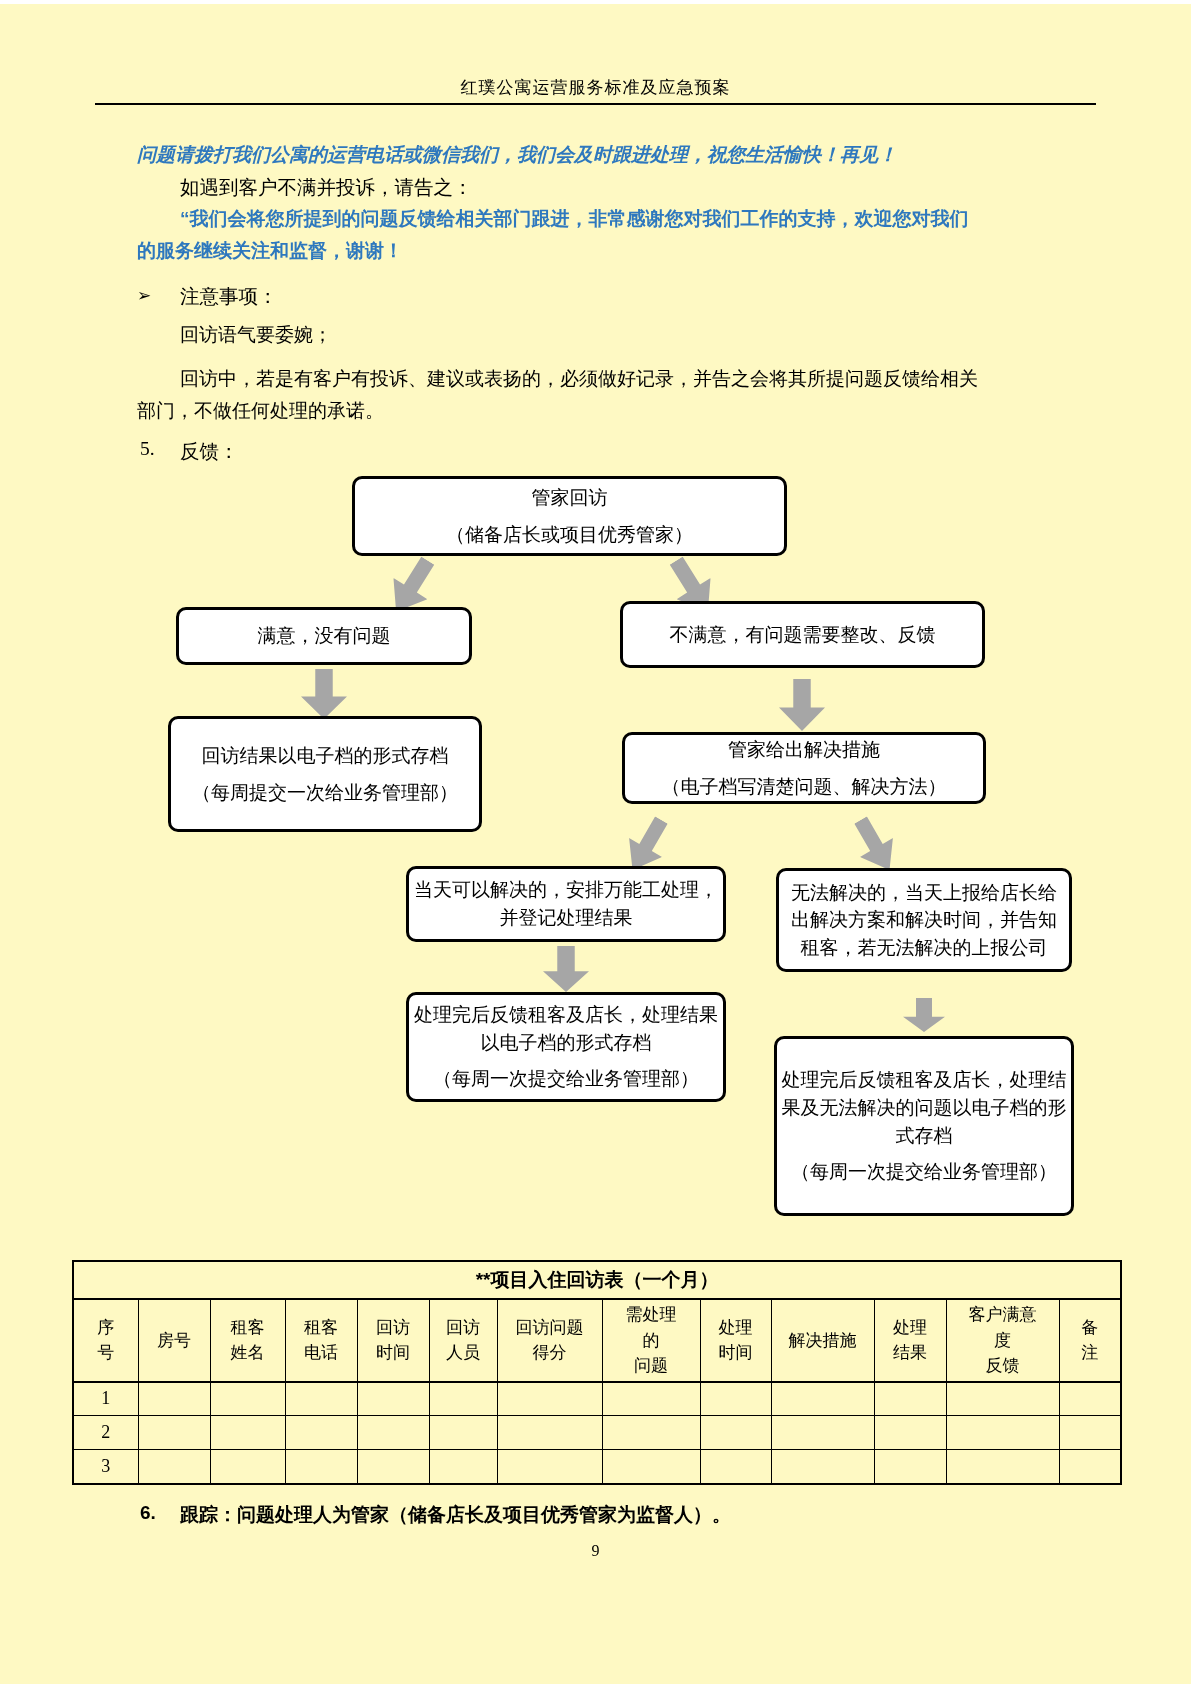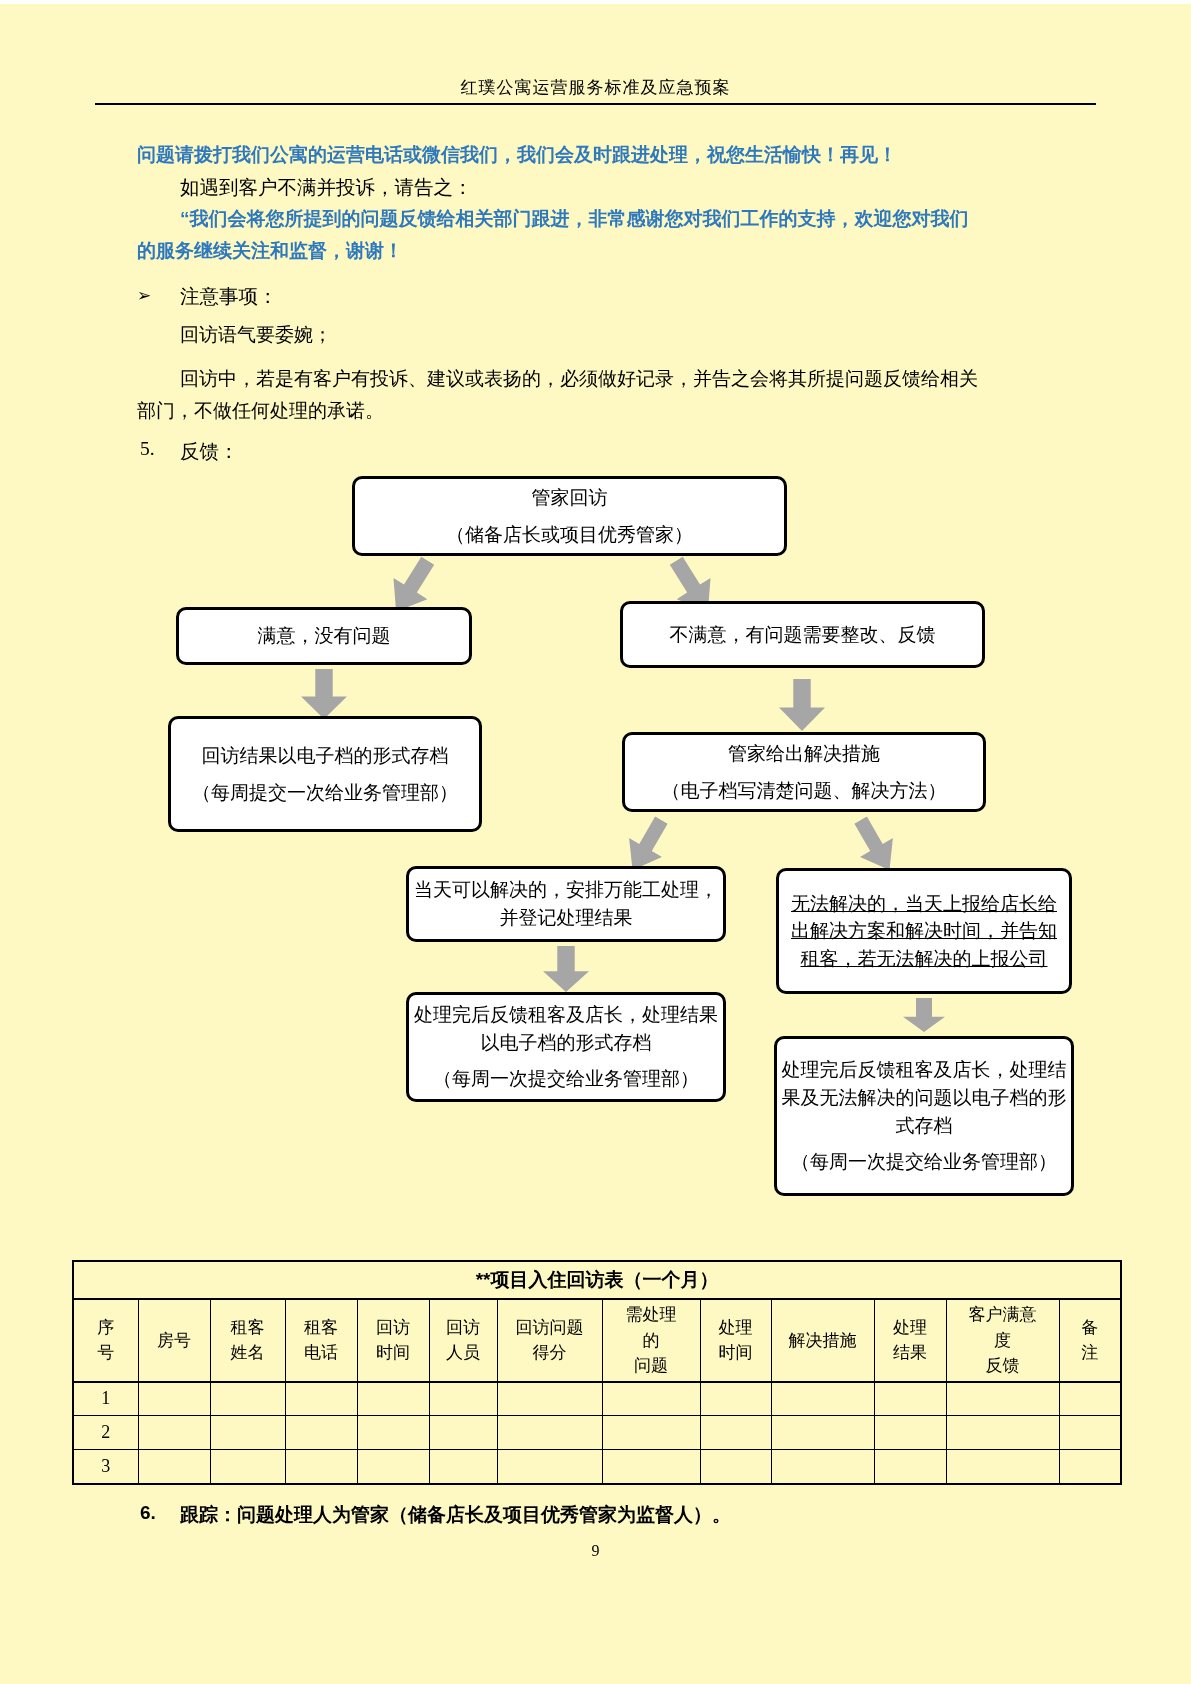--- a/index.html
+++ b/index.html
@@ -33,21 +33,21 @@
   .pageno{left:0;width:100%;text-align:center;font-size:16px;}
 </style>
 </head>
 <body>
 
 <div class="page">
 
   <div class="abs hdr-title">红璞公寓运营服务标准及应急预案</div>
   <div class="abs hdr-rule"></div>
 
-  <div class="abs blue" style="left: 137px; top: 138px; color: rgb(46, 120, 190);">问题请拨打我们公寓的运营电话或微信我们，我们会及时跟进处理，祝您生活愉快！再见！</div>
+  <div class="abs blue" style="left: 137px; top: 138px; color: rgb(46, 120, 190); font-style: italic;">问题请拨打我们公寓的运营电话或微信我们，我们会及时跟进处理，祝您生活愉快！再见！</div>
   <div class="abs serif" style="left:180px;top:170px;">如遇到客户不满并投诉，请告之：</div>
   <div class="abs blue" style="left: 180px; top: 202px; color: rgb(46, 120, 190);">“我们会将您所提到的问题反馈给相关部门跟进，非常感谢您对我们工作的支持，欢迎您对我们</div>
   <div class="abs blue" style="left: 137px; top: 234px; color: rgb(46, 120, 190);">的服务继续关注和监督，谢谢！</div>
 
   <div class="abs serif" style="left:137px;top:281px;font-size:17px;">➢</div>
   <div class="abs serif" style="left:180px;top:279px;">注意事项：</div>
 
   <div class="abs hei" style="left:180px;top:318px;">回访语气要委婉；</div>
   <div class="abs hei" style="left:180px;top:362px;">回访中，若是有客户有投诉、建议或表扬的，必须做好记录，并告之会将其所提问题反馈给相关</div>
   <div class="abs hei" style="left:137px;top:394px;">部门，不做任何处理的承诺。</div>
@@ -80,51 +80,51 @@
         <div class="shape" style="background:#A6A6A6;"></div>
       </div>
     <div class="arrow" style="left:779px;top:675px;width:46px;height:52px;">
         <div class="shape" style="background:#A6A6A6;"></div>
       </div>
 
     <div class="fbox" style="left:168px;top:712px;width:314px;height:116px;">
       <span>回访结果以电子档的形式存档</span>
       <span class="l2">（每周提交一次给业务管理部）</span>
     </div>
-    <div class="fbox" style="left:622px;top:728px;width:364px;height:80px;">
+    <div class="fbox" style="left:622px;top:728px;width:364px;height:72px;">
       <span>管家给出解决措施</span>
       <span class="l2">（电子档写清楚问题、解决方法）</span>
     </div>
 
     <div class="arrow" style="left:628px;top:812px;width:38px;height:58px;transform:rotate(30deg);">
         <div class="shape" style="background:#A6A6A6;"></div>
       </div>
     <div class="arrow" style="left:856px;top:812px;width:38px;height:58px;transform:rotate(-30deg);">
         <div class="shape" style="background:#A6A6A6;"></div>
       </div>
 
     <div class="fbox" style="left:406px;top:862px;width:320px;height:76px;">
       <span>当天可以解决的，安排万能工处理，并登记处理结果</span>
     </div>
-    <div class="fbox" style="left:776px;top:864px;width:296px;height:126px;text-decoration:underline;">
+    <div class="fbox" style="left:776px;top:864px;width:296px;height:104px;">
       <span>无法解决的，当天上报给店长给出解决方案和解决时间，并告知租客，若无法解决的上报公司</span>
     </div>
 
     <div class="arrow" style="left:543px;top:942px;width:46px;height:46px;">
         <div class="shape" style="background:#A6A6A6;"></div>
       </div>
     <div class="arrow" style="left:903px;top:994px;width:42px;height:34px;">
         <div class="shape" style="background:#A6A6A6;"></div>
       </div>
 
     <div class="fbox" style="left:406px;top:988px;width:320px;height:110px;">
       <span>处理完后反馈租客及店长，处理结果以电子档的形式存档</span>
       <span class="l2">（每周一次提交给业务管理部）</span>
     </div>
-    <div class="fbox" style="left:774px;top:1032px;width:300px;height:160px;">
+    <div class="fbox" style="left:774px;top:1032px;width:300px;height:180px;">
       <span>处理完后反馈租客及店长，处理结果及无法解决的问题以电子档的形式存档</span>
       <span class="l2">（每周一次提交给业务管理部）</span>
     </div>
 
   </div>
 
   <table class="visit">
     <colgroup id="cols">
         <col style="width: 65px;">
         <col style="width: 72px;">

